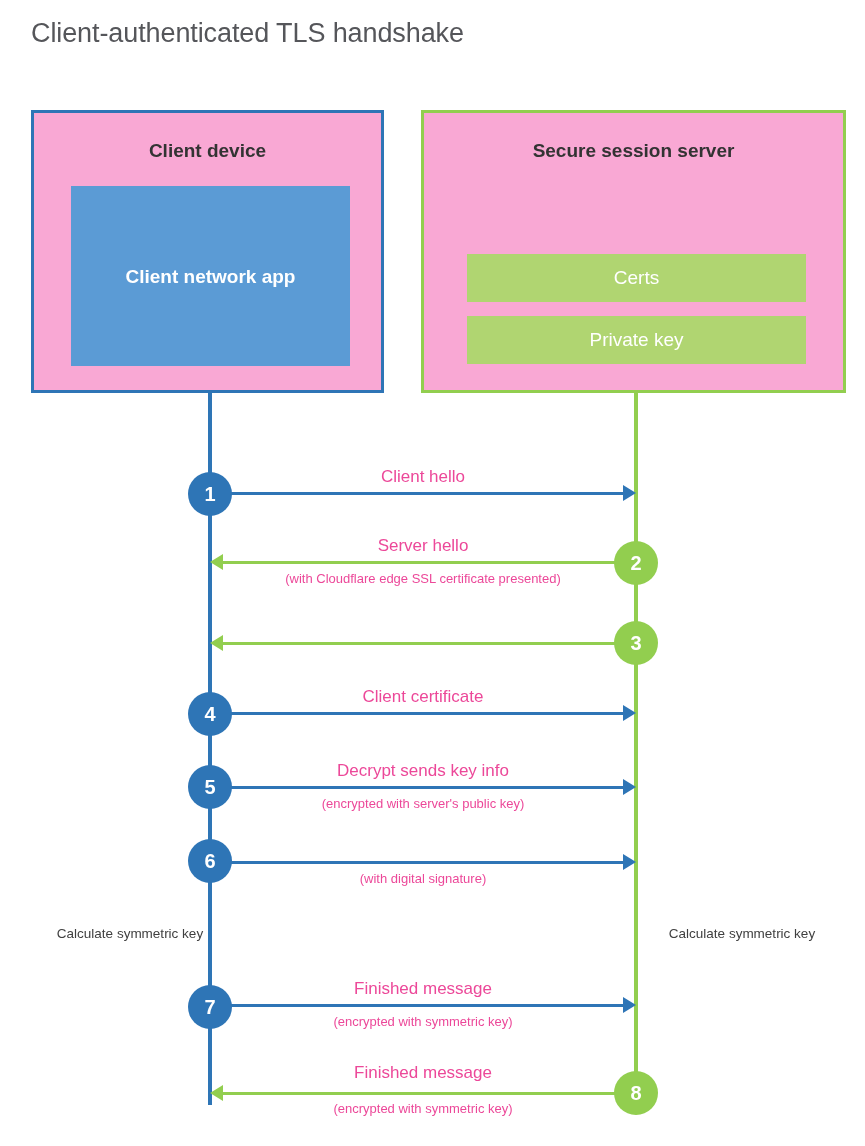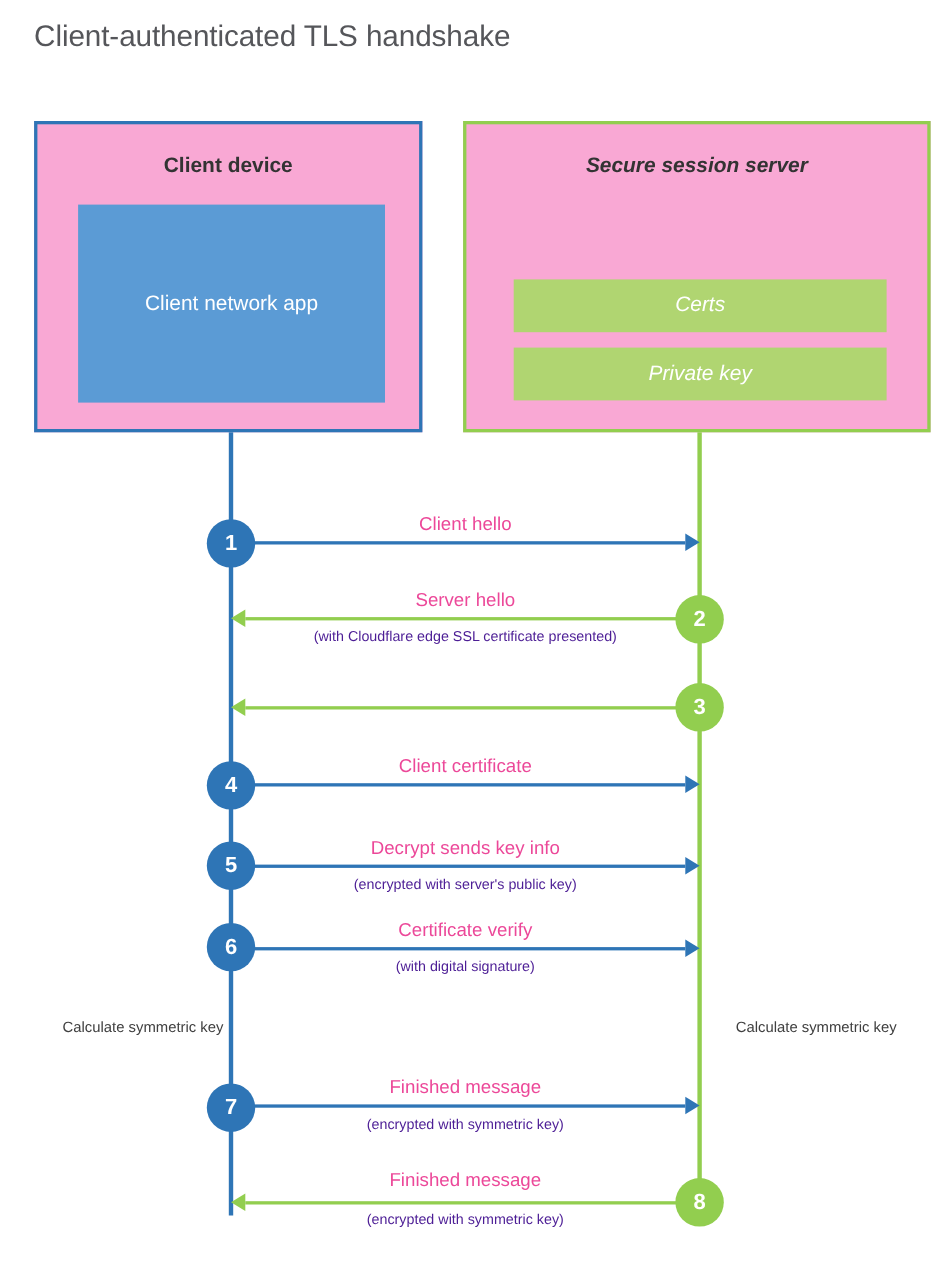--- a/index.html
+++ b/index.html
@@ -43,21 +43,20 @@
     width: 353px;
     height: 283px;
     border: 3px solid #2E75B6;
   }
   #server-box {
     left: 421px;
     top: 110px;
     width: 425px;
     height: 283px;
     border: 3px solid #92CE4F;
-    font-style: italic;
   }
   .party-title {
     position: absolute;
     left: 0;
     right: 0;
     top: 27px;
     text-align: center;
     font-size: 19px;
     font-weight: bold;
     color: #333333;
@@ -69,20 +68,21 @@
     width: 279px;
     height: 180px;
     background: #5B9BD5;
     color: #ffffff;
     font-size: 19px;
     line-height: 27px;
     display: flex;
     align-items: center;
     justify-content: center;
     text-align: center;
+    font-weight: bold;
   }
   .server-bar {
     position: absolute;
     left: 43px;
     width: 339px;
     height: 48px;
     background: #B0D571;
     color: #ffffff;
     font-size: 19px;
     display: flex;
@@ -148,21 +148,21 @@
     position: absolute;
     text-align: center;
     font-size: 17px;
     color: #ec4899;
     white-space: nowrap;
   }
   .msg-sublabel {
     position: absolute;
     text-align: center;
     font-size: 13px;
-    color: #4c1d95;
+    color: #ec4899;
     white-space: nowrap;
   }
 
   
   .side-note {
     position: absolute;
     font-size: 13.5px;
     line-height: 19px;
     color: #404040;
   }
@@ -225,21 +225,20 @@
   <div class="msg-line blue" style="left:210px; top:712px; width:413px;"></div>
   <div class="arrow-head right blue" style="left:623px; top:705px;"></div>
   <div class="step-circle blue" style="left:188px; top:692px;">4</div>
 
   <div class="msg-label" style="left:210px; top:761px; width:426px;">Decrypt sends key info</div>
   <div class="msg-line blue" style="left:210px; top:786px; width:413px;"></div>
   <div class="arrow-head right blue" style="left:623px; top:779px;"></div>
   <div class="msg-sublabel" style="left:210px; top:796px; width:426px;">(encrypted with server's public key)</div>
   <div class="step-circle blue" style="left:188px; top:765px;">5</div>
 
-  <div class="msg-label" style="left:210px; top:836px; width:426px;">Certificate verify</div>
   <div class="msg-line blue" style="left:210px; top:861px; width:413px;"></div>
   <div class="arrow-head right blue" style="left:623px; top:854px;"></div>
   <div class="msg-sublabel" style="left:210px; top:871px; width:426px;">(with digital signature)</div>
   <div class="step-circle blue" style="left:188px; top:839px;">6</div>
 
   <div class="msg-label" style="left:210px; top:979px; width:426px;">Finished message</div>
   <div class="msg-line blue" style="left:210px; top:1004px; width:413px;"></div>
   <div class="arrow-head right blue" style="left:623px; top:997px;"></div>
   <div class="msg-sublabel" style="left:210px; top:1014px; width:426px;">(encrypted with symmetric key)</div>
   <div class="step-circle blue" style="left:188px; top:985px;">7</div>

